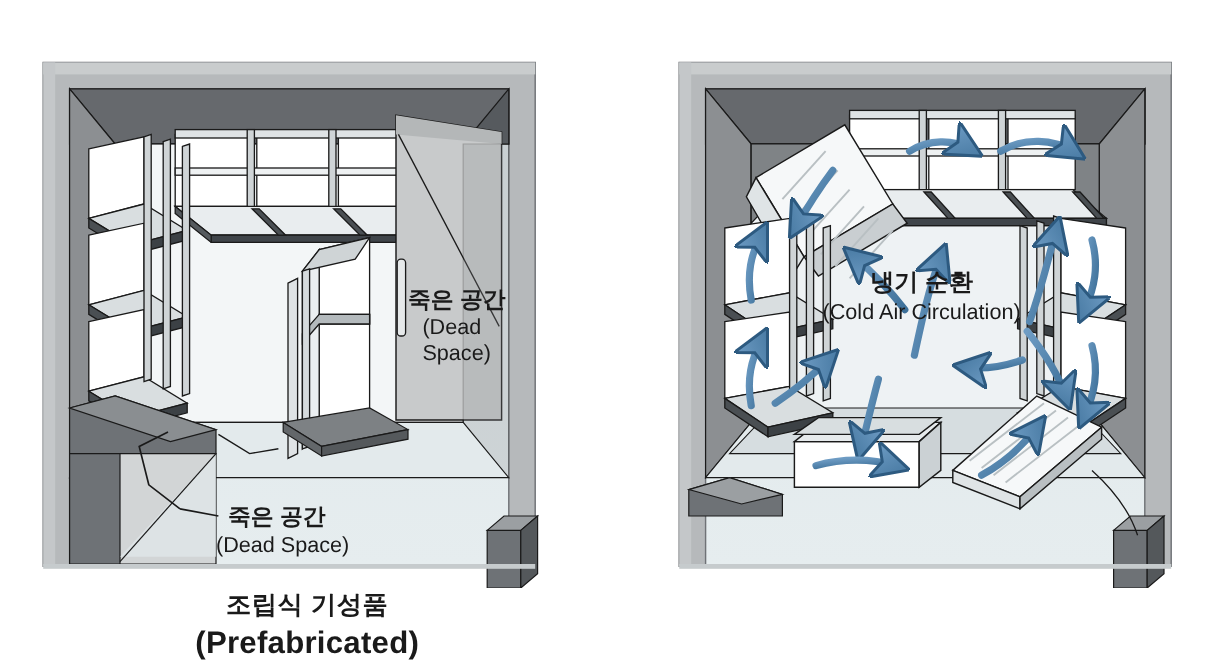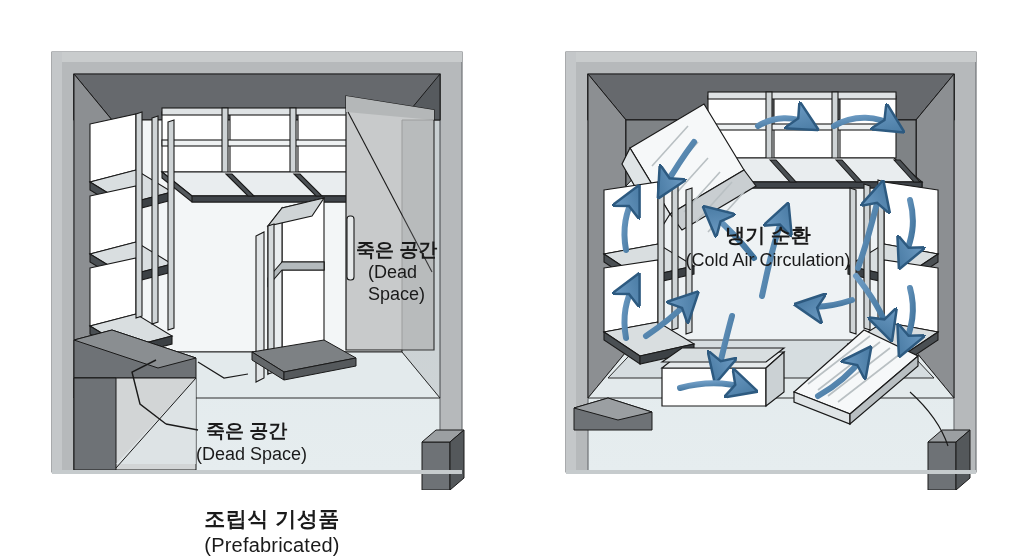--- a/index.html
+++ b/index.html
@@ -4,30 +4,30 @@
 <style>
   html,body{margin:0;padding:0;background:#ffffff;}
   body{
     width:1024px;height:559px;
     font-family:"Liberation Sans","DejaVu Sans",sans-serif;
     color:#1a1a1a;
     overflow:hidden;
   }
   .stage{position:relative;width:1024px;height:559px;}
   .panel{position:absolute;top:0;width:512px;height:559px;}
-  .panel-left{left:0;margin-left:16px;}
+  .panel-left{left:0;}
   .panel-right{left:512px;}
   .figure{position:absolute;left:0;top:0;width:512px;height:490px;}
   .figure svg{display:block;}
   .caption{
-    position:absolute;left:0;width:512px;top:506px;
+    position:absolute;left:0;width:512px;top:492px;
     text-align:center;line-height:1.28;
   }
   .caption .ko{font-size:21px;font-weight:700;letter-spacing:.5px;}
-  .caption .en{font-size:20px;font-weight:400;letter-spacing:.2px;}
+  .caption .en{font-size:26px;font-weight:700;letter-spacing:.2px;}
   .lbl{font-family:"Liberation Sans","DejaVu Sans",sans-serif;}
 </style>
 </head>
 <body>
 
 <div class="stage">
 
   <div class="panel panel-left">
     <div class="figure">
       <svg width="512" height="490" viewBox="0 0 512 490" xmlns="http://www.w3.org/2000/svg">

